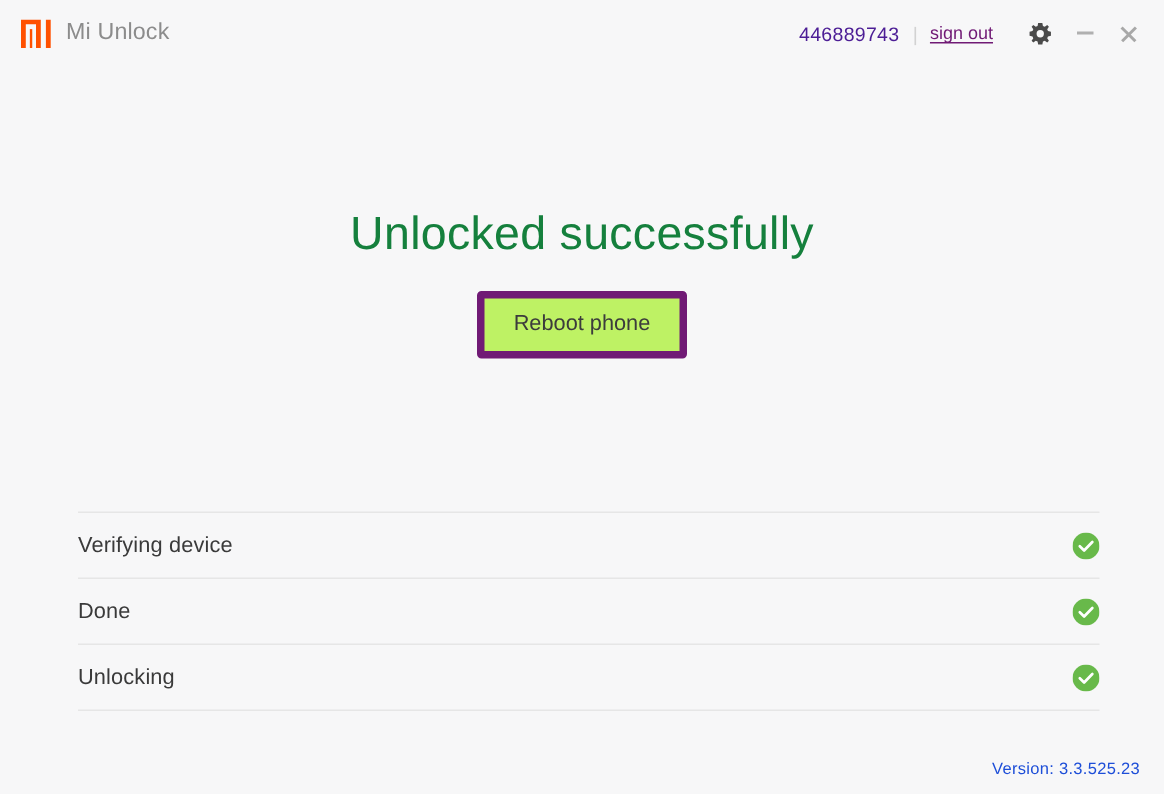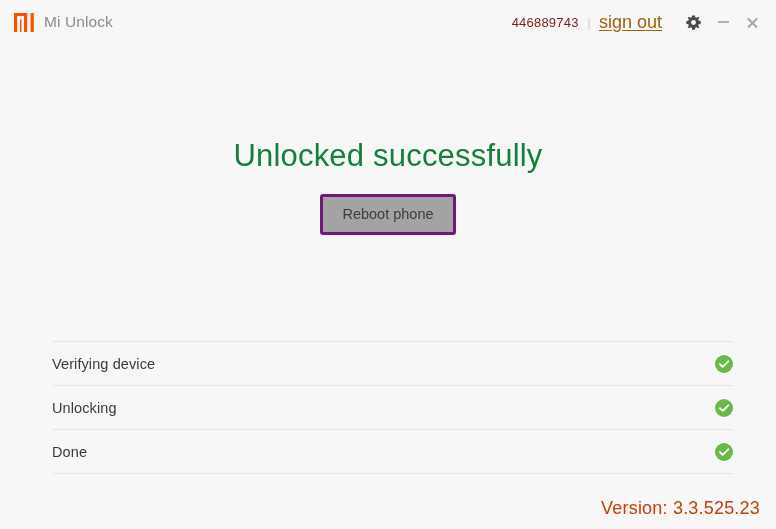--- a/index.html
+++ b/index.html
@@ -47,32 +47,32 @@
     letter-spacing: .1px;
     white-space: nowrap;
   }
   .titlebar-right {
     margin-left: auto;
     display: flex;
     align-items: center;
   }
   .account-id {
     font-size: 13px;
-    color: #7f1d1d;
+    color: #4c1d95;
     letter-spacing: .2px;
   }
   .divider-pipe {
     color: #d2d2d2;
     font-size: 13px;
     margin: 0 8px 0 9px;
     line-height: 1;
   }
   .signout {
-    font-size: 18px;
-    color: #a16207;
+    font-size: 12px;
+    color: #701a75;
     text-decoration: underline;
     text-underline-offset: 2px;
     cursor: pointer;
   }
   .icon-btn {
     display: flex;
     align-items: center;
     justify-content: center;
     cursor: pointer;
   }
@@ -121,22 +121,22 @@
     top: 150px;
     left: 0;
     right: 0;
     display: flex;
     justify-content: center;
   }
   .reboot-btn {
     font-family: "Liberation Sans", sans-serif;
     font-size: 14.5px;
     color: #3c3c3c;
-    background: #a3a3a3;
-    border: 3px solid #701a75;
+    background: #bef264;
+    border: 5px solid #701a75;
     border-radius: 3px;
     padding: 10px 19px;
     cursor: pointer;
     line-height: 1;
   }
 
   
   .steps {
     position: absolute;
     left: 52px;
@@ -165,22 +165,22 @@
     display: block;
     width: 18px;
     height: 18px;
   }
 
   
   .version {
     position: absolute;
     right: 16px;
     bottom: 10px;
-    font-size: 18px;
-    color: #c2410c;
+    font-size: 11px;
+    color: #1d4ed8;
     letter-spacing: .2px;
   }
 </style>
 </head>
 <body>
 
 <div class="window">
 
   <div class="titlebar">
 
@@ -231,36 +231,36 @@
         <span class="step-label">Verifying device</span>
         <span class="step-status">
           <svg class="check-badge" viewBox="0 0 20 20" xmlns="http://www.w3.org/2000/svg" aria-hidden="true">
             <circle cx="10" cy="10" r="10" fill="#68b94a"></circle>
             <path d="M5.4 10.2 L8.6 13.3 L14.7 7.0" stroke="#ffffff" stroke-width="2" fill="none" stroke-linecap="round" stroke-linejoin="round"></path>
           </svg>
         </span>
       </div>
 
       <div class="step-row">
+        <span class="step-label">Done</span>
+        <span class="step-status">
+          <svg class="check-badge" viewBox="0 0 20 20" xmlns="http://www.w3.org/2000/svg" aria-hidden="true">
+            <circle cx="10" cy="10" r="10" fill="#68b94a"></circle>
+            <path d="M5.4 10.2 L8.6 13.3 L14.7 7.0" stroke="#ffffff" stroke-width="2" fill="none" stroke-linecap="round" stroke-linejoin="round"></path>
+          </svg>
+        </span>
+      </div>
+
+      <div class="step-row">
         <span class="step-label">Unlocking</span>
         <span class="step-status">
           <svg class="check-badge" viewBox="0 0 20 20" xmlns="http://www.w3.org/2000/svg" aria-hidden="true">
             <circle cx="10" cy="10" r="10" fill="#68b94a"></circle>
             <path d="M5.4 10.2 L8.6 13.3 L14.7 7.0" stroke="#ffffff" stroke-width="2" fill="none" stroke-linecap="round" stroke-linejoin="round"></path>
           </svg>
         </span>
       </div>
 
-      <div class="step-row">
-        <span class="step-label">Done</span>
-        <span class="step-status">
-          <svg class="check-badge" viewBox="0 0 20 20" xmlns="http://www.w3.org/2000/svg" aria-hidden="true">
-            <circle cx="10" cy="10" r="10" fill="#68b94a"></circle>
-            <path d="M5.4 10.2 L8.6 13.3 L14.7 7.0" stroke="#ffffff" stroke-width="2" fill="none" stroke-linecap="round" stroke-linejoin="round"></path>
-          </svg>
-        </span>
-      </div>
-
     </div>
 
     <div class="version">Version: 3.3.525.23</div>
   </div>
 </div>
 
 </body></html>

